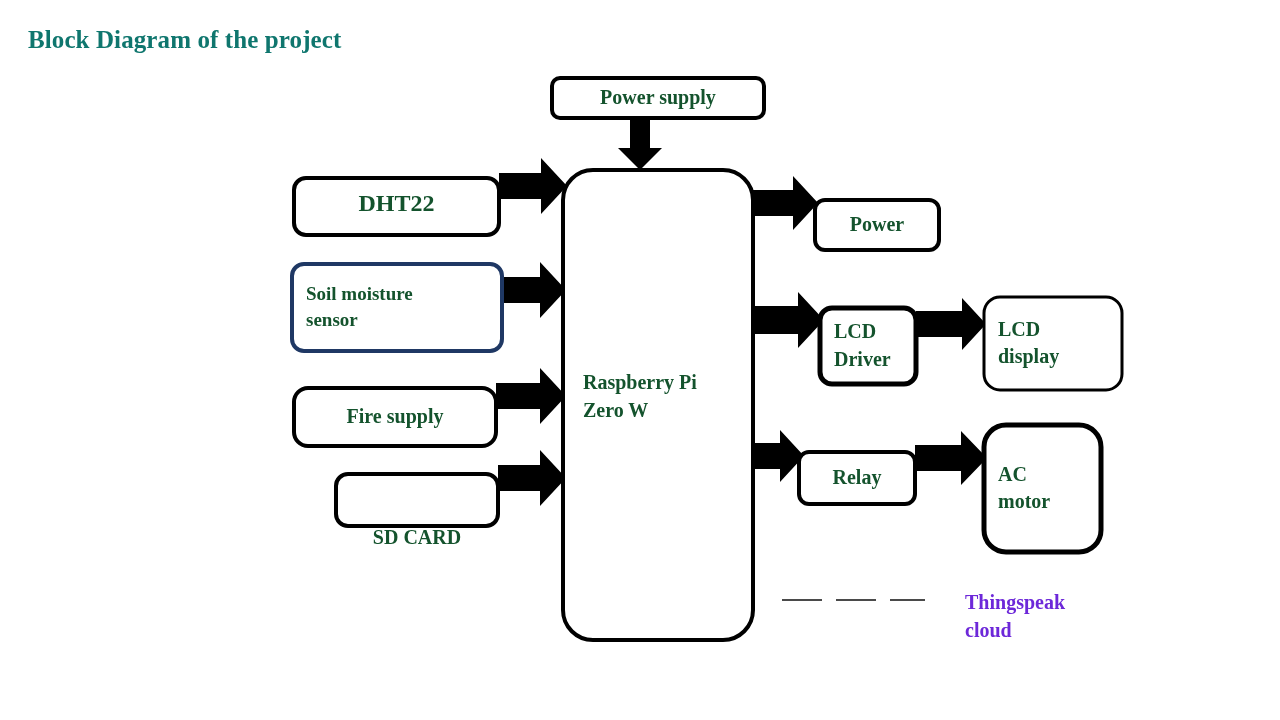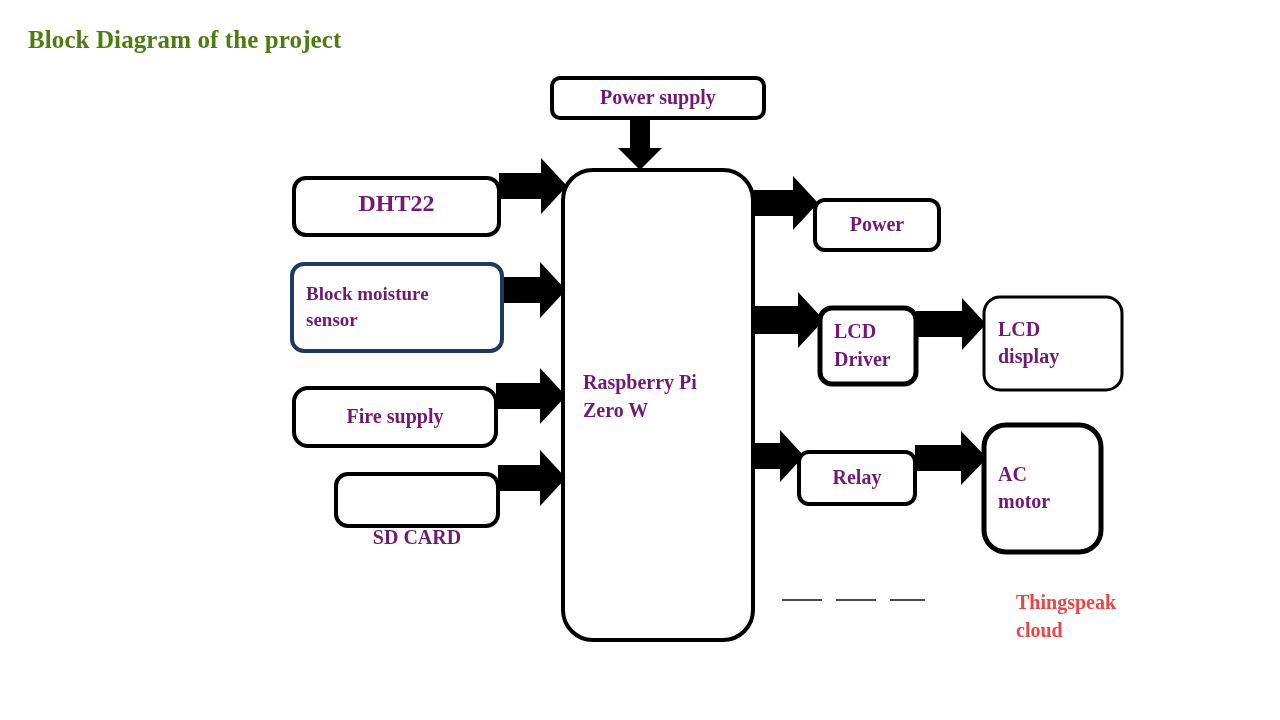--- a/index.html
+++ b/index.html
@@ -14,54 +14,54 @@
     background: #ffffff;
     overflow: hidden;
     font-family: "Liberation Serif", "DejaVu Serif", serif;
   }
   #title {
     position: absolute;
     left: 28px;
     top: 26px;
     font-size: 25px;
     font-weight: bold;
-    color: #4d7c0f;
+    color: #0f766e;
     letter-spacing: 0.1px;
     white-space: nowrap;
   }
   .shapes {
     position: absolute;
     left: 0;
     top: 0;
     width: 1280px;
     height: 720px;
   }
   .node-label {
     position: absolute;
-    color: #701a75;
+    color: #14532d;
     font-weight: bold;
     font-size: 19px;
     line-height: 1.38;
     white-space: pre-line;
     pointer-events: none;
   }
   .lbl-center {
     text-align: center;
   }
   .lbl-left {
     text-align: left;
   }
   .cloud-label {
     position: absolute;
-    left: 1016px;
+    left: 965px;
     top: 588px;
     font-size: 20px;
     font-weight: bold;
     line-height: 1.42;
-    color: #ef4444;
+    color: #6d28d9;
     white-space: pre-line;
   }
 </style>
 </head>
 <body>
 
 <div id="canvas">
 
   <div id="title">Block Diagram of the project</div>
 
@@ -92,21 +92,21 @@
         <rect x="984" y="425" width="117" height="127" rx="22" ry="22" fill="#ffffff" stroke="#000000" stroke-width="5"></rect>
       </g>
     <g id="connector-layer">
         <line x1="782" y1="600" x2="925" y2="600" stroke="#4a4a4a" stroke-width="2" stroke-dasharray="40 14"></line>
       </g>
   </svg>
 
   <div id="label-layer">
       <div class="node-label lbl-center" style="font-size: 20px; left: 552px; width: 212px; top: 84.2px;">Power supply</div>
       <div class="node-label lbl-center" style="font-size: 24px; left: 294px; width: 205px; top: 187px;">DHT22</div>
-      <div class="node-label lbl-left" style="font-size: 19px; left: 306px; width: 194px; top: 281.28px;">Block moisture
+      <div class="node-label lbl-left" style="font-size: 19px; left: 306px; width: 194px; top: 281.28px;">Soil moisture
 sensor</div>
       <div class="node-label lbl-center" style="font-size: 20px; left: 294px; width: 202px; top: 403.2px;">Fire supply</div>
       <div class="node-label lbl-center" style="font-size: 20px; left: 336px; width: 162px; top: 486.2px; margin-top: 38px;">SD CARD</div>
       <div class="node-label lbl-left" style="font-size: 20px; left: 583px; top: 345px; width: 166px; margin-top: 24px;">Raspberry Pi
 Zero W</div>
       <div class="node-label lbl-center" style="font-size: 20px; left: 815px; width: 124px; top: 211.2px;">Power</div>
       <div class="node-label lbl-left" style="font-size: 20px; left: 834px; width: 80px; top: 318.4px;">LCD
 Driver</div>
       <div class="node-label lbl-left" style="font-size: 20px; left: 998px; width: 122px; top: 315.9px;">LCD
 display</div>

